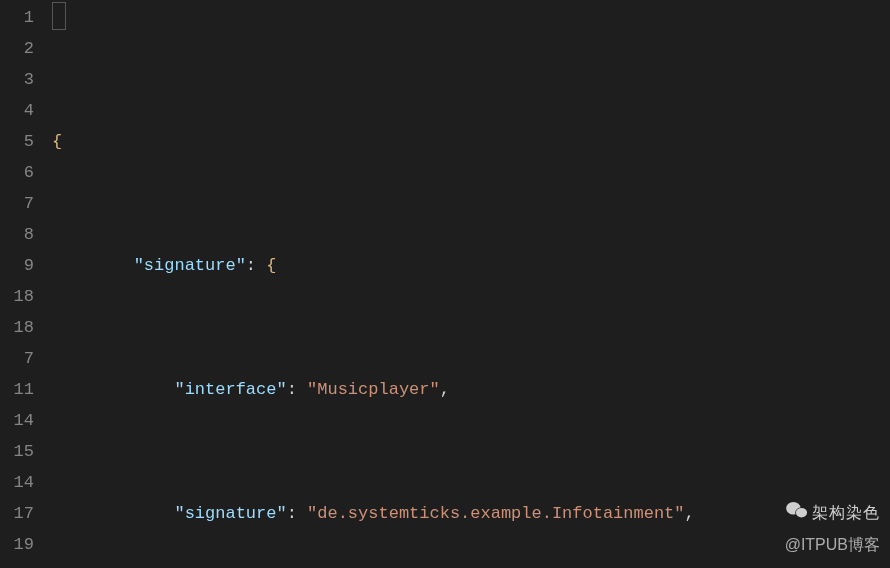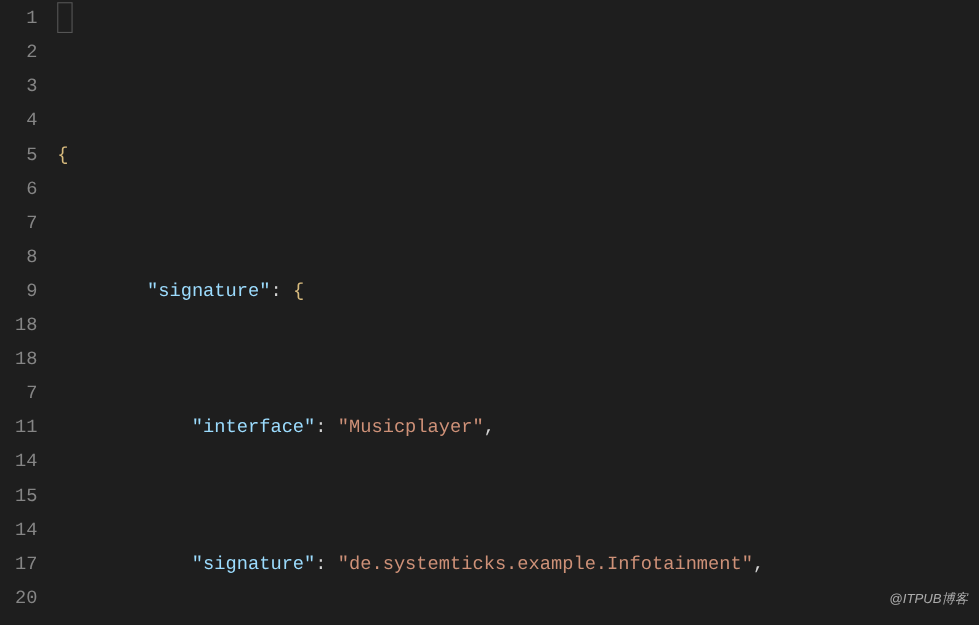--- a/index.html
+++ b/index.html
@@ -53,23 +53,22 @@
     bottom: 8px;
     color: #cfcfcf;
     text-align: right;
     font-family: sans-serif;
   }
   .watermark .wm1 {
     font-size: 16px;
     letter-spacing: 1px;
   }
   .watermark .wm2 {
-    font-size: 12px;
+    font-size: 16px;
     opacity: 0.8;
-    font-style: italic;
   }
   .wechat-icon {
     display: inline-block;
     vertical-align: middle;
     margin-right: 4px;
   }
 </style>
 </head>
 <body>
 
@@ -85,21 +84,21 @@
     <div>8</div>
     <div>9</div>
     <div>18</div>
     <div>18</div>
     <div>7</div>
     <div>11</div>
     <div>14</div>
     <div>15</div>
     <div>14</div>
     <div>17</div>
-    <div>20</div>
+    <div>19</div>
   </div>
 
   <div class="code">
     <div class="line1-box"></div>
 
     <div class="line"><span class="p">{</span></div>
 
     <div class="line">        <span class="k">"<span>signature</span>"</span><span class="c">: </span><span class="p">{</span></div>
 
     <div class="line">            <span class="k">"<span>interface</span>"</span><span class="c">: </span><span class="s">"<span>Musicplayer</span>"</span><span class="c">,</span></div>
@@ -131,14 +130,23 @@
     
 
     
 
     
 
   </div>
 </div>
 
 <div class="watermark">
+  <div class="wm1">
+    <span class="wechat-icon">
+      <svg width="22" height="18" viewBox="0 0 24 20" fill="#cfcfcf">
+        <ellipse cx="8" cy="8" rx="8" ry="7"></ellipse>
+        <ellipse cx="17" cy="13" rx="7" ry="6" fill="#1e1e1e"></ellipse>
+        <ellipse cx="17" cy="13" rx="6.2" ry="5.3" fill="#cfcfcf"></ellipse>
+      </svg>
+    </span><span>架构染色</span>
+  </div>
   <div class="wm2">@ITPUB博客</div>
 </div>
 
 </body></html>

